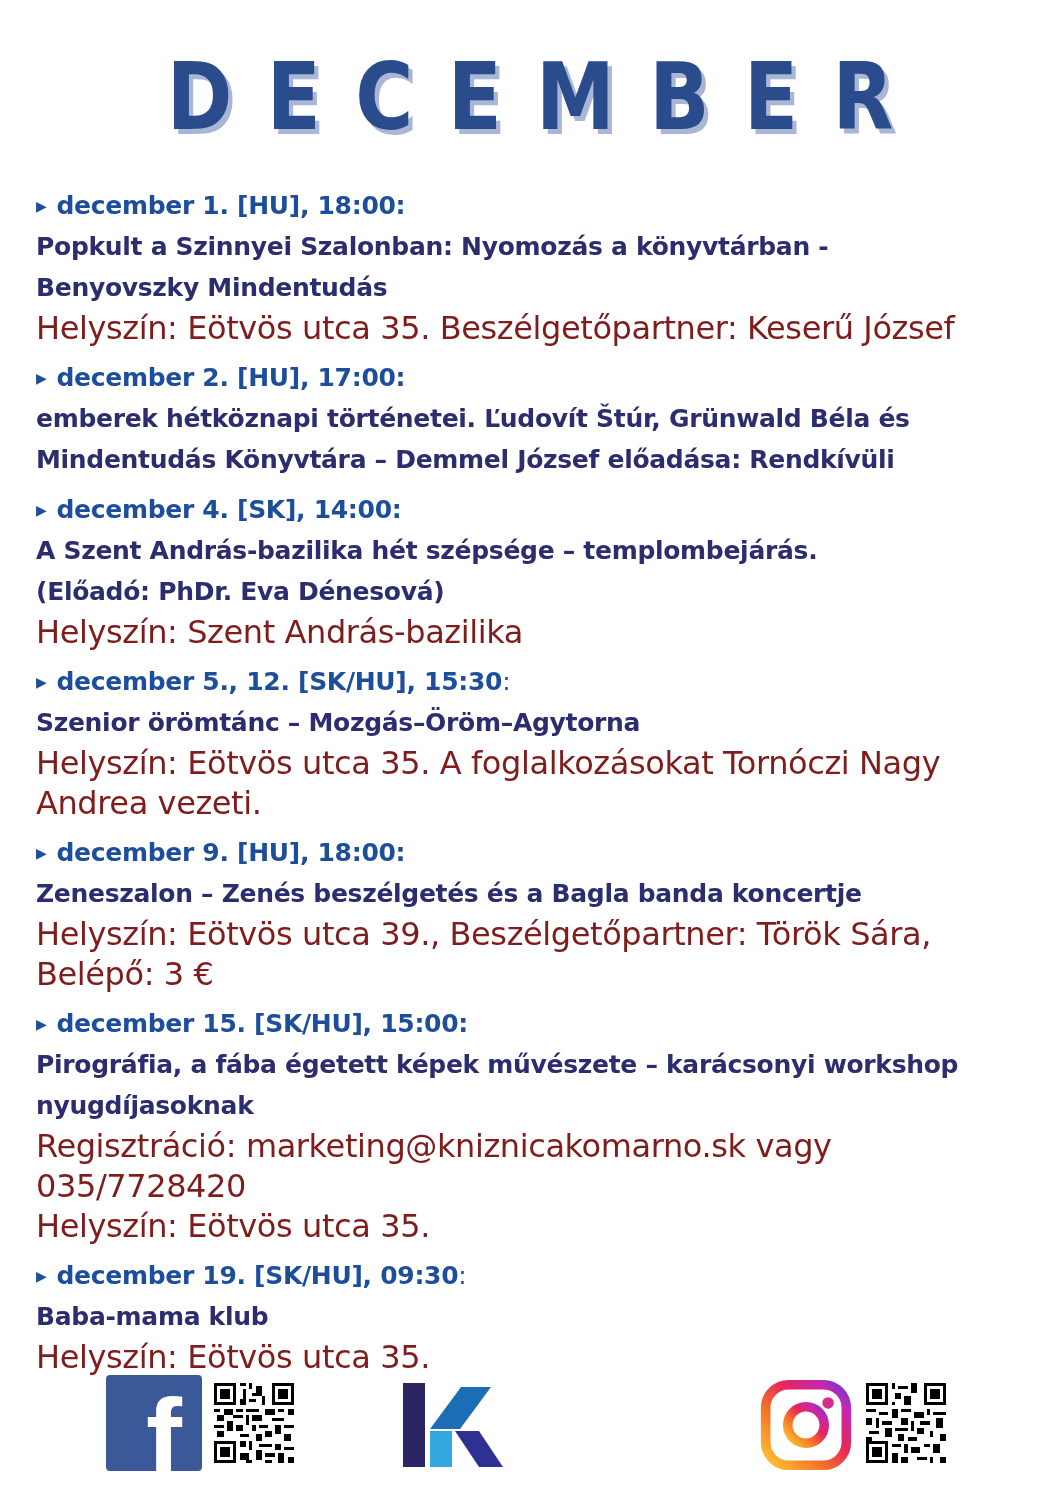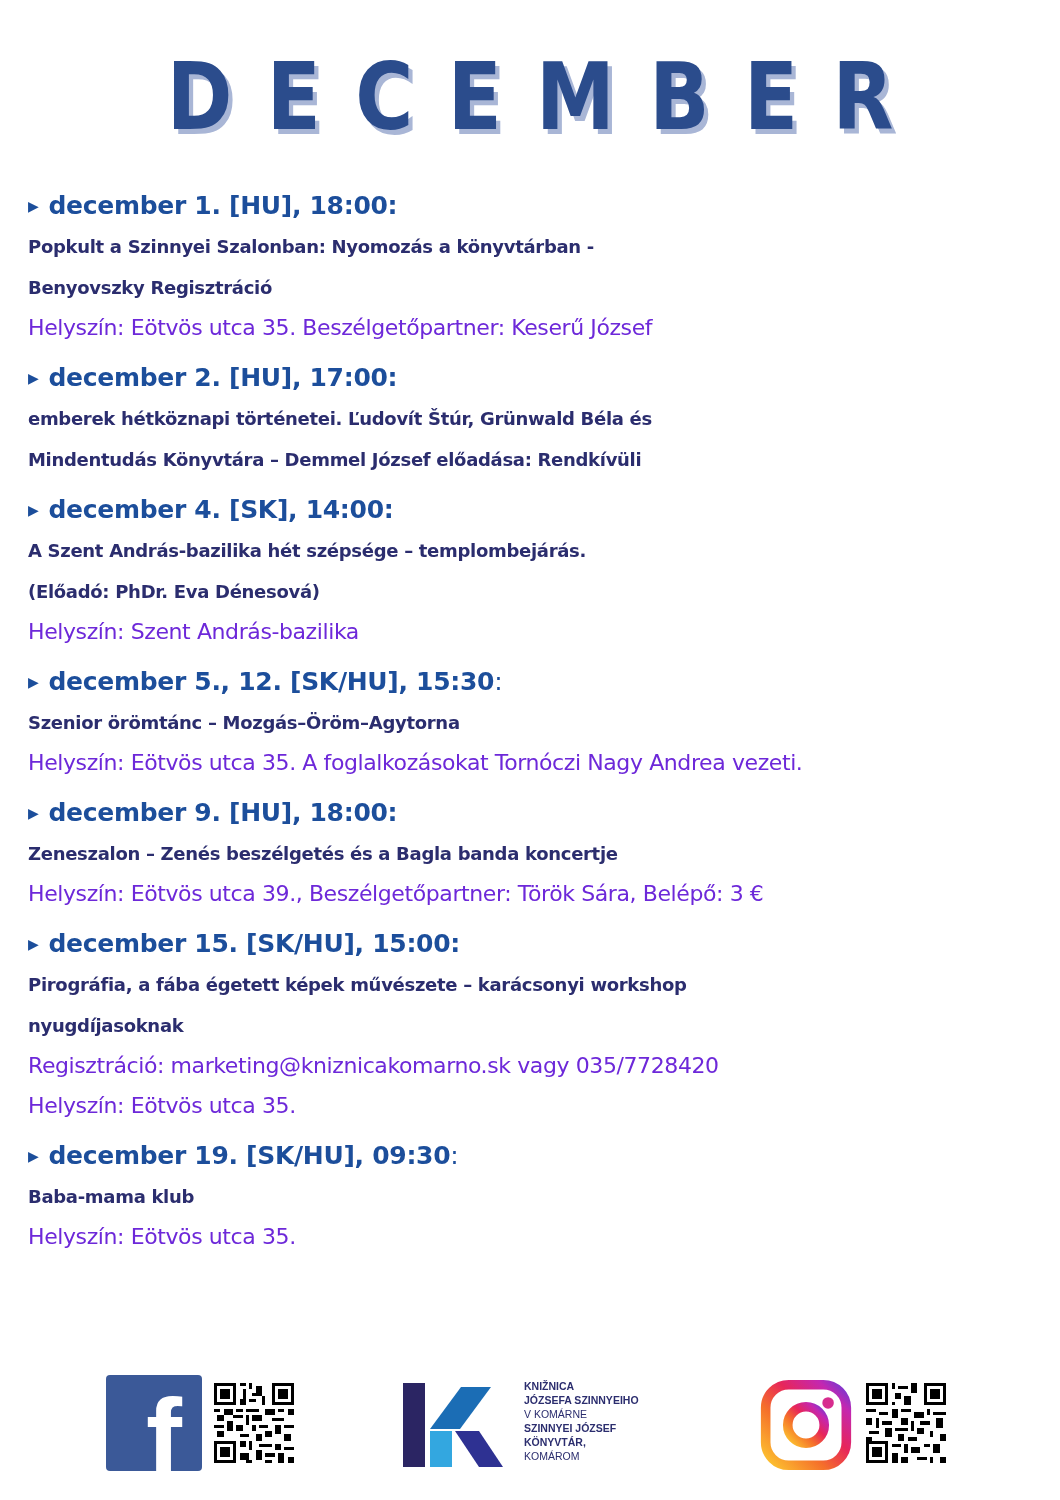--- a/index.html
+++ b/index.html
@@ -15,33 +15,33 @@
     letter-spacing: 40px;
     padding-left: 40px;
     color: #2b4c8c;
     text-shadow: 5px 5px 0 #a9b6d6;
     line-height: 1;
     transform: scaleX(0.86);
     transform-origin: center;
   }
 
   .events { position: absolute; top: 186px; left: 28px; width: 1000px; }
-  .event { margin-bottom: 10px; }
+  .event { margin-bottom: 10px; margin-left: 8px; }
   .event-date {
     font-weight: bold; color: #1c4e9b; font-size: 25px; line-height: 40px;
     letter-spacing: -0.3px;
   }
   .event-date .tri { font-size: 14px; vertical-align: 3px; margin-right: 10px; }
   .event-date .colon { font-weight: normal; }
   .event-title {
-    font-weight: bold; color: #2b2d6e; font-size: 18px; line-height: 41px;
+    font-weight: bold; color: #2b2d6e; font-size: 25px; line-height: 41px;
     letter-spacing: -0.3px;
   }
   .event-info {
-    color: #6d28d9; font-size: 22px; line-height: 40px;
+    color: #7f1d1d; font-size: 32px; line-height: 40px;
     letter-spacing: -0.4px;
   }
 
   .footer { position: absolute; top: 1375px; left: 0; width: 1060px; height: 100px; }
   .fb-box {
     position: absolute; left: 106px; top: 0; width: 96px; height: 96px;
     background: #3b5998; border-radius: 4px; overflow: hidden;
   }
   .fb-f {
     position: absolute; left: 40px; top: 8px; color: #fff;
@@ -63,21 +63,21 @@
 </head>
 <body>
 
 <div class="title">DECEMBER</div>
 
 <div class="events">
 
   <div class="event">
     <div class="event-date"><span class="tri">▶</span><span>december 1. [HU], 18:00:</span></div>
     <div class="event-title">Popkult a Szinnyei Szalonban: Nyomozás a könyvtárban -</div>
-    <div class="event-title">Benyovszky Regisztráció</div>
+    <div class="event-title">Benyovszky Mindentudás</div>
     <div class="event-info">Helyszín: Eötvös utca 35. Beszélgetőpartner: Keserű József</div>
   </div>
 
   <div class="event">
     <div class="event-date"><span class="tri">▶</span><span>december 2. [HU], 17:00:</span></div>
     <div class="event-title">emberek hétköznapi történetei. Ľudovít Štúr, Grünwald Béla és</div>
     <div class="event-title">Mindentudás Könyvtára – Demmel József előadása: Rendkívüli</div>
   </div>
 
   <div class="event">
@@ -131,28 +131,20 @@
       <path d="M8 0h2v1H8zM11 0h1v2h-1zM13 1h2v2h-2zM9 2h1v3H9zM12 3h3v1h-3zM15 4h1v3h-1zM8 5h2v2H8zM11 5h2v1h-2zM0 8h2v1H0zM3 8h3v2H3zM7 8h2v1H7zM10 8h4v1h-4zM16 8h3v2h-3zM20 8h2v1h-2zM23 8h2v2h-2zM1 10h2v2H1zM6 10h3v1H6zM10 10h1v3h-1zM12 10h3v2h-3zM18 11h4v1h-4zM0 13h3v1H0zM4 12h2v3H4zM7 13h2v2H7zM12 13h1v2h-1zM14 13h3v1h-3zM19 13h2v3h-2zM22 13h3v1h-3zM1 15h2v2H1zM8 16h3v1H8zM13 16h2v2h-2zM16 15h2v2h-2zM22 16h2v2h-2zM8 18h2v2H8zM11 18h1v3h-1zM14 19h4v1h-4zM19 19h2v2h-2zM22 20h3v1h-3zM8 22h3v2H8zM13 21h2v3h-2zM16 22h3v1h-3zM20 22h2v3h-2zM23 23h2v2h-2zM10 24h2v1h-2zM16 24h2v1h-2z"></path>
     </g>
   </svg>
 
   <svg class="logo-k" viewBox="0 0 100 90">
     <rect x="0" y="4" width="22" height="84" fill="#2b2563"></rect>
     <polygon points="27,50 58,8 88,8 57,50" fill="#1b6db5"></polygon>
     <rect x="27" y="52" width="22" height="36" fill="#33a7e0"></rect>
     <polygon points="52,52 76,52 100,88 76,88" fill="#2e3192"></polygon>
   </svg>
-  <div class="logo-text">
-    <div class="b">KNIŽNICA</div>
-    <div class="b">JÓZSEFA SZINNYEIHO</div>
-    <div>V KOMÁRNE</div>
-    <div class="b">SZINNYEI JÓZSEF</div>
-    <div class="b">KÖNYVTÁR,</div>
-    <div>KOMÁROM</div>
-  </div>
 
   <svg class="ig" viewBox="0 0 100 100">
     <defs>
       <linearGradient id="igg" x1="0" y1="1" x2="1" y2="0">
         <stop offset="0" stop-color="#fdc830"></stop>
         <stop offset="0.35" stop-color="#f5702a"></stop>
         <stop offset="0.6" stop-color="#e7265a"></stop>
         <stop offset="0.85" stop-color="#c427b0"></stop>
         <stop offset="1" stop-color="#6a3bd6"></stop>
       </linearGradient>

